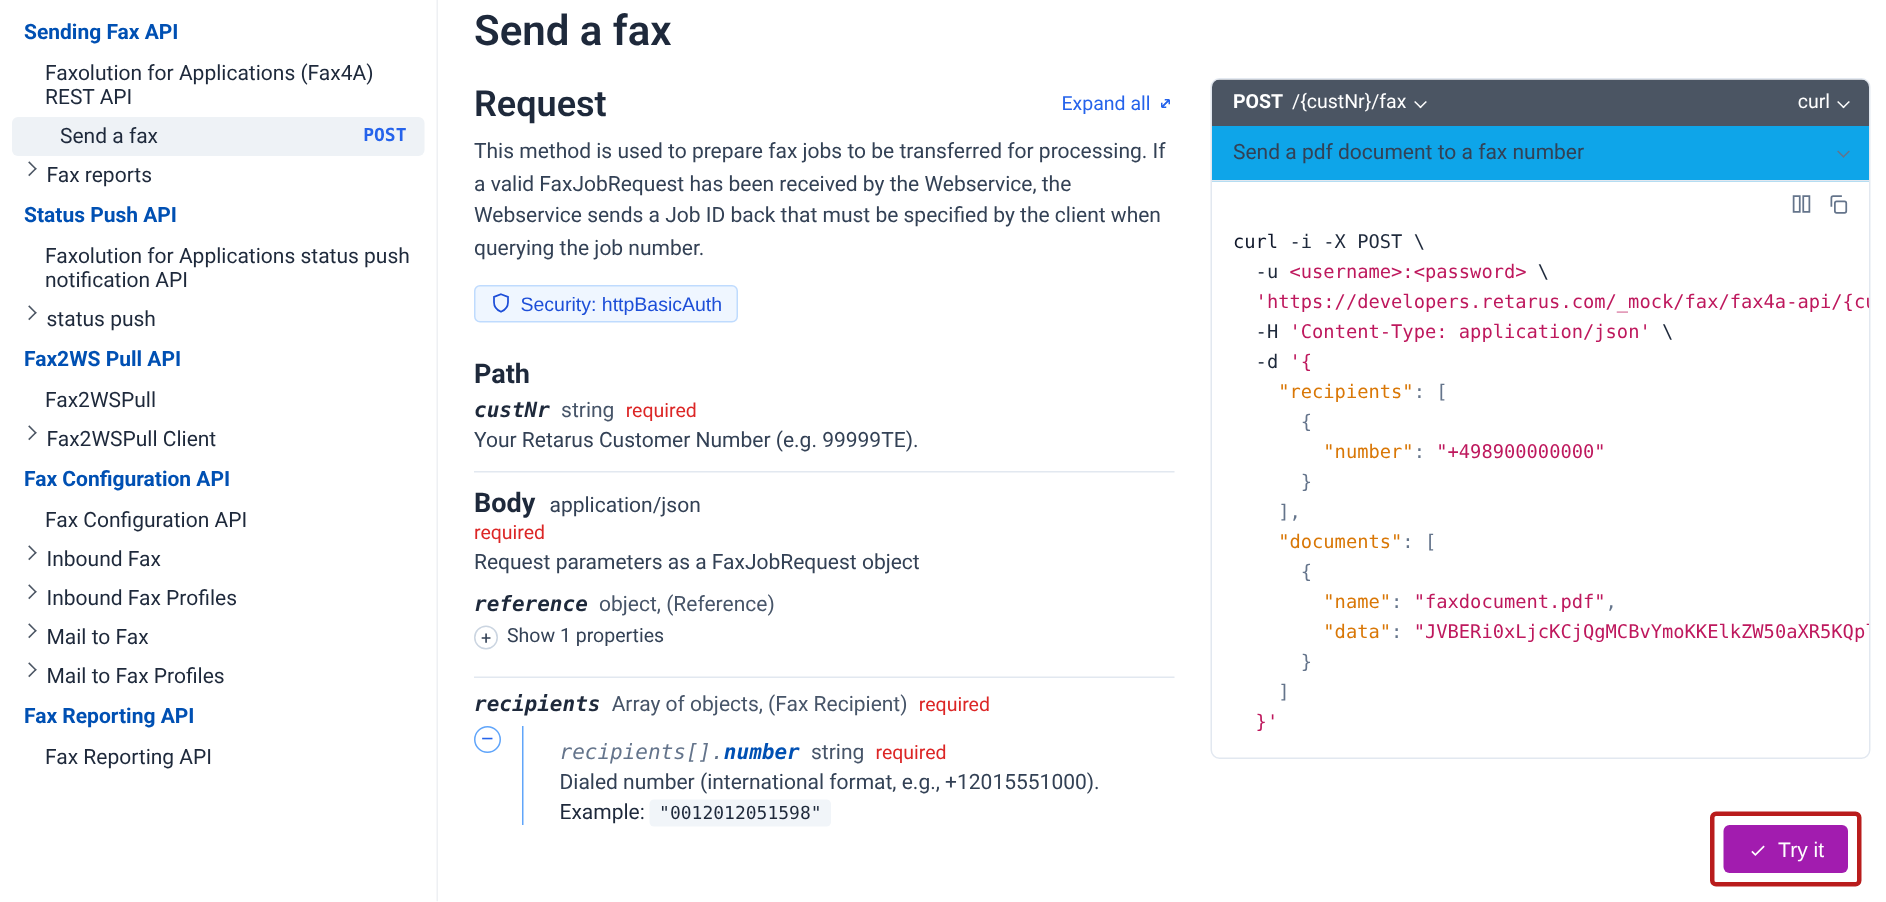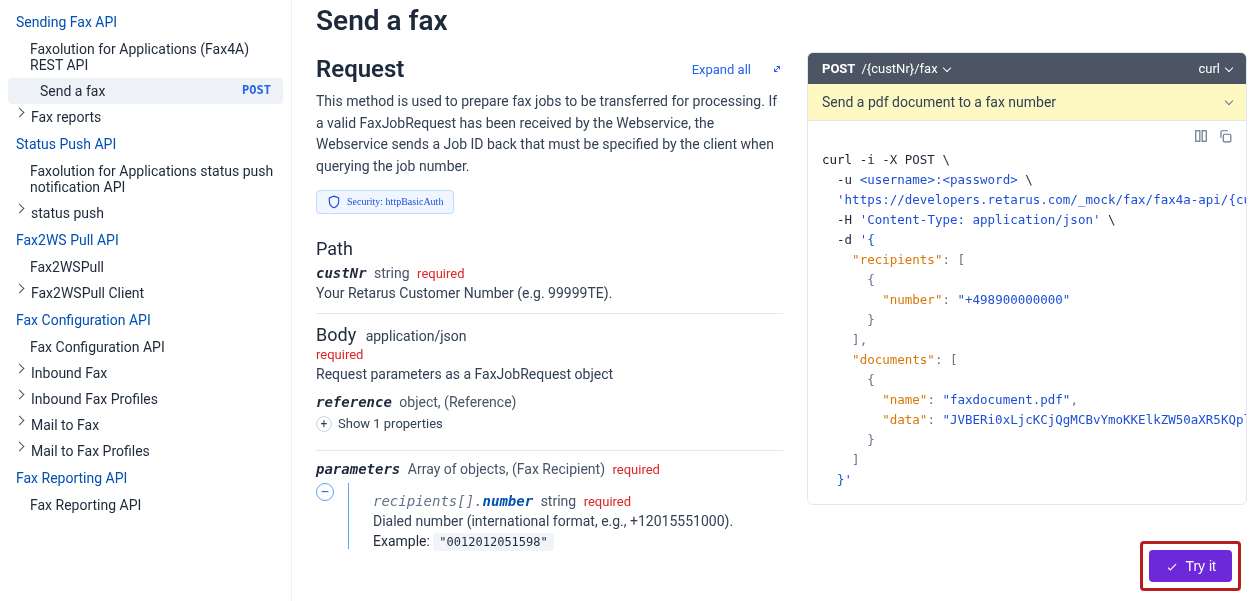--- a/index.html
+++ b/index.html
@@ -15,21 +15,21 @@
   }
   .sidebar {
     width: 292px;
     flex-shrink: 0;
     padding: 8px 4px;
     overflow-y: auto;
     border-right: 1px solid #eef0f3;
   }
   .nav-head {
     color: #0050B3;
-    font-weight: 400;
+    font-weight: 700;
     padding: 6px 12px;
     font-size: 14px;
     cursor: pointer;
   }
   .nav-item {
     padding: 5px 12px 5px 26px;
     color: #1e293b;
     font-size: 14px;
     cursor: pointer;
     display: flex;
@@ -71,34 +71,34 @@
     font-weight: 600;
     margin: 4px 0 18px;
   }
   .section-header {
     display: flex;
     justify-content: space-between;
     align-items: center;
     margin-bottom: 8px;
   }
   .section-header h2 { font-size: 24px; font-weight: 600; }
-  .expand-all { color: #2563eb; font-size: 13px; cursor: pointer; display:flex; align-items:center; gap:20px;margin-left:32px;}
+  .expand-all { color: #2563eb; font-size: 13px; cursor: pointer; display:flex; align-items:center; gap:4px;margin-left:32px;}
   .desc { color: #334155; line-height: 1.55; margin-bottom: 12px; }
   .security-badge {
     display: inline-flex; align-items:center; gap:6px;
     border: 1px solid #bfdbfe;
     border-radius: 4px;
     padding: 4px 10px;
     background: #eff6ff;
-    font-size: 10px;
+    font-size: 13px;
     color: #1d4ed8;
-    font-family: Liberation Serif, serif;
+    font-family: Liberation Sans, sans-serif;
     margin-bottom: 16px;
   }
-  .subhead { font-size: 18px; font-weight: 400; margin: 8px 0 6px; }
+  .subhead { font-size: 18px; font-weight: 700; margin: 8px 0 6px; }
   .param-row { font-size: 14px; margin: 4px 0; }
   .param-row .pname { font-family: "SFMono-Regular", Menlo, Consolas, monospace; font-weight:600;font-style:italic; }
   .param-row .ptype { color: #475569; margin-left: 4px; }
   .required { color: #dc2626; margin-left: 4px; font-size: 13px; }
   .param-desc { color: #334155; margin: 4px 0 12px; }
   hr.sep { border: none; border-top: 1px solid #e2e8f0; margin: 10px 0; }
   .show-props {
     display:inline-flex; align-items:center; gap:6px;
     color:#334155; font-size: 13px; cursor:pointer; margin-top:2px; margin-bottom:8px;
   }
@@ -131,48 +131,48 @@
   .cp-top {
     background: #4b5563;
     color: #fff;
     display:flex; justify-content:space-between; align-items:center;
     padding: 8px 14px;
     font-size: 13px;
   }
   .cp-top .endpoint { display:flex; gap:6px; align-items:center; }
   .cp-top .lang { display:flex; gap:6px; align-items:center; cursor:pointer; }
   .cp-dropdown {
-    background:#fef9c3; border-bottom:1px solid #e2e8f0;
+    background:#0ea5e9; border-bottom:1px solid #e2e8f0;
     padding: 10px 14px;
     display:flex; justify-content:space-between; align-items:center;
     cursor:pointer; font-size:14px; color:#334155;
   }
   .cp-actions { display:flex; justify-content:flex-end; gap:10px; padding:8px 14px 0; color:#64748b;}
   .cp-actions span { cursor:pointer; }
   pre.code {
     font-family: "SFMono-Regular", Menlo, Consolas, monospace;
     font-size: 12.5px;
     line-height: 1.6;
     padding: 4px 14px 14px;
     white-space: pre;
     overflow-x: auto;
     color:#1e293b;
   }
   .tok-cmd{color:#0f172a;}
   .tok-key{color:#d97706;}
-  .tok-str{color:#1d4ed8;}
+  .tok-str{color:#be185d;}
   .tok-punc{color:#64748b;}
   .try-wrap {
     position:absolute; right:16px; bottom:10px;
     border: 3px solid #b91c1c;
     padding: 6px;
     border-radius: 4px;
   }
   .try-btn {
-    background:#6d28d9; color:#fff; border:none;
+    background:#a21caf; color:#fff; border:none;
     padding:8px 16px; border-radius:4px; font-size:14px;
     display:flex; align-items:flex-end; gap:6px; cursor:pointer;
   }
   .chev-down-sm { display:inline-block; width:6px;height:6px;border-right:1.5px solid currentColor;border-bottom:1.5px solid currentColor;transform:rotate(45deg);margin-bottom:2px;}
 </style>
 </head>
 <body>
 
 <nav class="sidebar" id="sidebar">
     <div class="nav-head">Sending Fax API</div>
@@ -267,21 +267,21 @@
     <span class="ptype">object, (Reference)</span>
   </div>
   <div class="show-props">
     <span class="plus">+</span>
     <span>Show 1 properties</span>
   </div>
 
   <hr class="sep">
 
   <div class="param-row">
-    <span class="pname">parameters</span>
+    <span class="pname">recipients</span>
     <span class="ptype">Array of objects, (Fax Recipient)</span>
     <span class="required">required</span>
   </div>
 
   <div style="display:flex;align-items:flex-start;margin-top:6px">
     <span class="tree-toggle">–</span>
     <div class="nested" style="flex:1">
       <div class="param-row">
         <span class="pname"><span style="color:#64748b;font-weight:400">recipients[].</span><span style="color:#0050B3">number</span></span>
         <span class="ptype">string</span>

